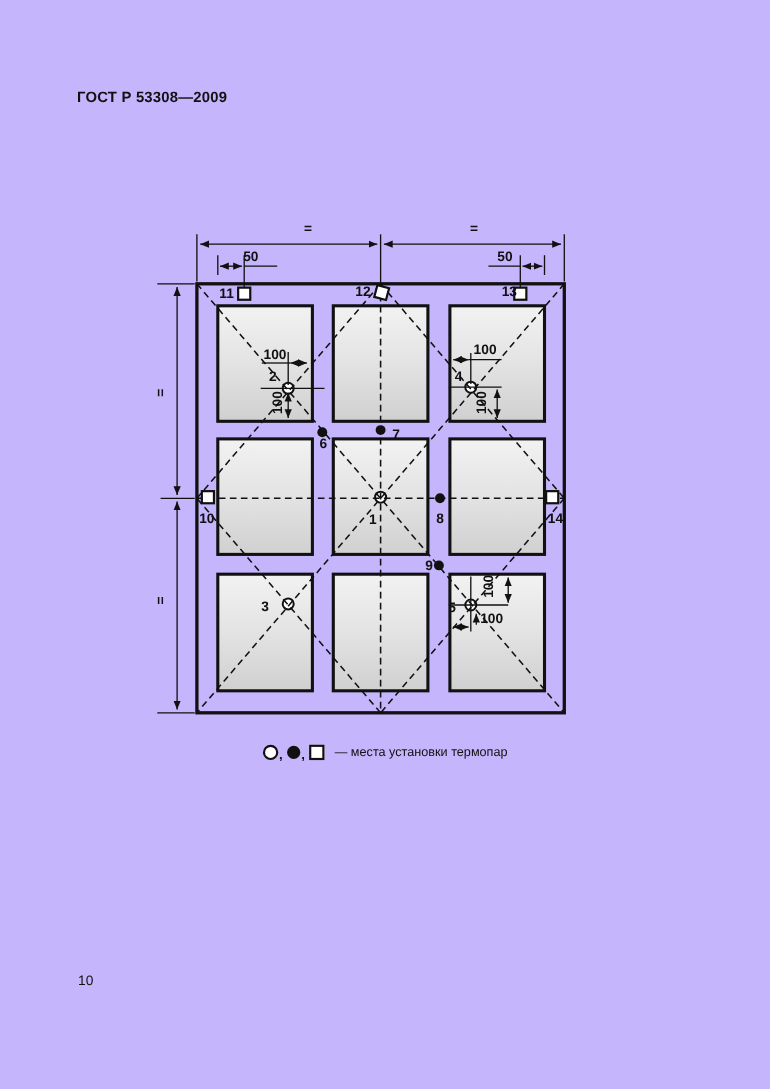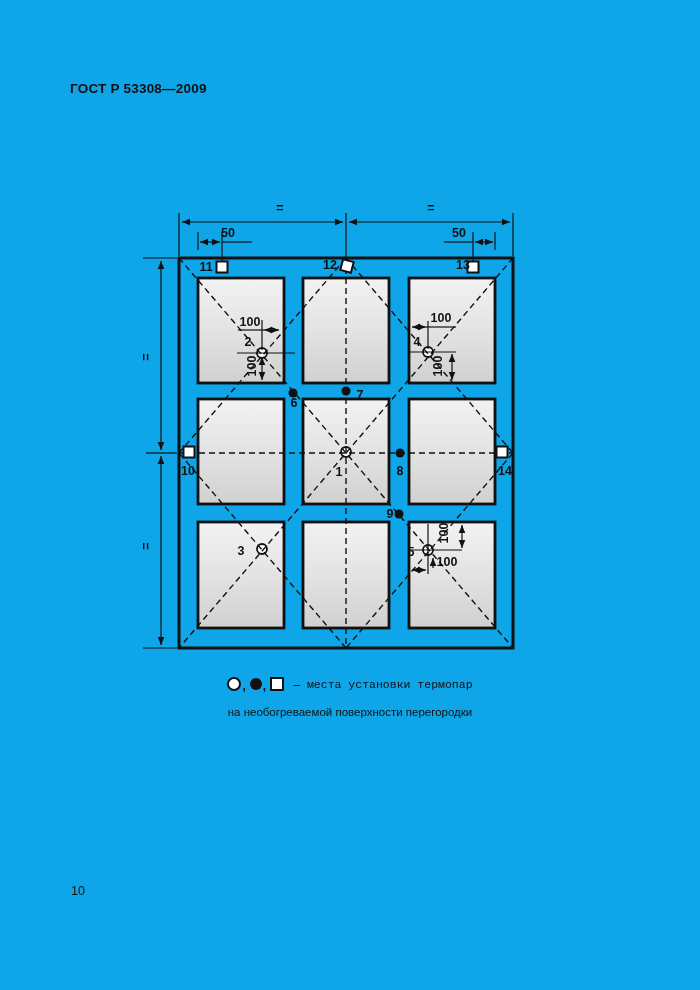--- a/index.html
+++ b/index.html
@@ -1,28 +1,28 @@
 <!DOCTYPE html>
 <html><head>
 <meta charset="utf-8">
 <style>
   html,body{margin:0;padding:0;background:#888;}
-  #page{position:relative;width:700px;height:990px;background:#0ea5e9;overflow:hidden;
+  #page{position:relative;width:700px;height:990px;background:#c4b5fd;overflow:hidden;
         font-family:"Liberation Sans",sans-serif;color:#111;}
   #doc-header{position:absolute;left:70px;top:81px;font-size:13.5px;font-weight:bold;letter-spacing:.2px;}
   #page-number{position:absolute;left:71px;top:884px;font-size:12.5px;}
   svg{position:absolute;left:0;top:0;}
   .num{font-family:"Liberation Sans",sans-serif;font-size:12.5px;font-weight:bold;fill:#111;}
   .legend-row{position:absolute;left:0;top:677px;width:700px;display:flex;justify-content:center;
               align-items:center;font-size:11.5px;}
   .sym-circle{width:10px;height:10px;border:2px solid #111;border-radius:50%;background:#fff;display:inline-block;}
   .sym-dot{width:12px;height:12px;border-radius:50%;background:#111;display:inline-block;}
   .sym-square{width:10px;height:10px;border:2px solid #111;background:#fff;display:inline-block;}
   .sym-comma{margin:0 4px 0 1px;font-weight:bold;font-size:12px;position:relative;top:2px;}
-  .legend-note{margin-left:9px;font-family:Liberation Mono, monospace;}
+  .legend-note{margin-left:9px;}
   .caption{position:absolute;left:0;top:705px;width:700px;text-align:center;
            font-size:11.5px;line-height:14.5px;}
 </style>
 </head>
 <body>
 
 <div id="page">
 
   <div id="doc-header">ГОСТ Р 53308—2009</div>
 
@@ -165,18 +165,17 @@
   <div class="legend-row">
     <span class="sym-circle"></span>
     <span class="sym-comma">,</span>
     <span class="sym-dot"></span>
     <span class="sym-comma">,</span>
     <span class="sym-square"></span>
     <span class="legend-note">— места установки термопар</span>
   </div>
 
   <div class="caption">
-    <div>на необогреваемой поверхности перегородки</div>
   </div>
 
   <div id="page-number">10</div>
 
 </div>
 
 </body></html>

